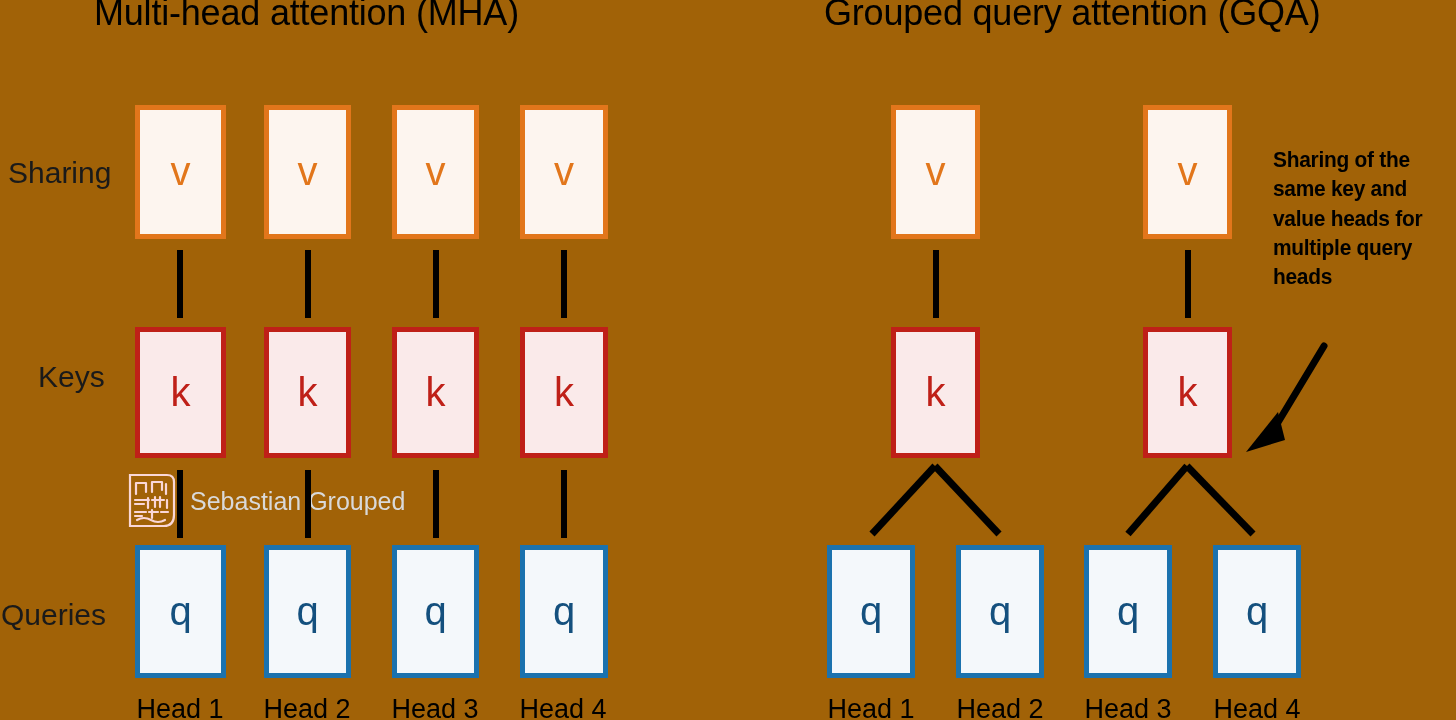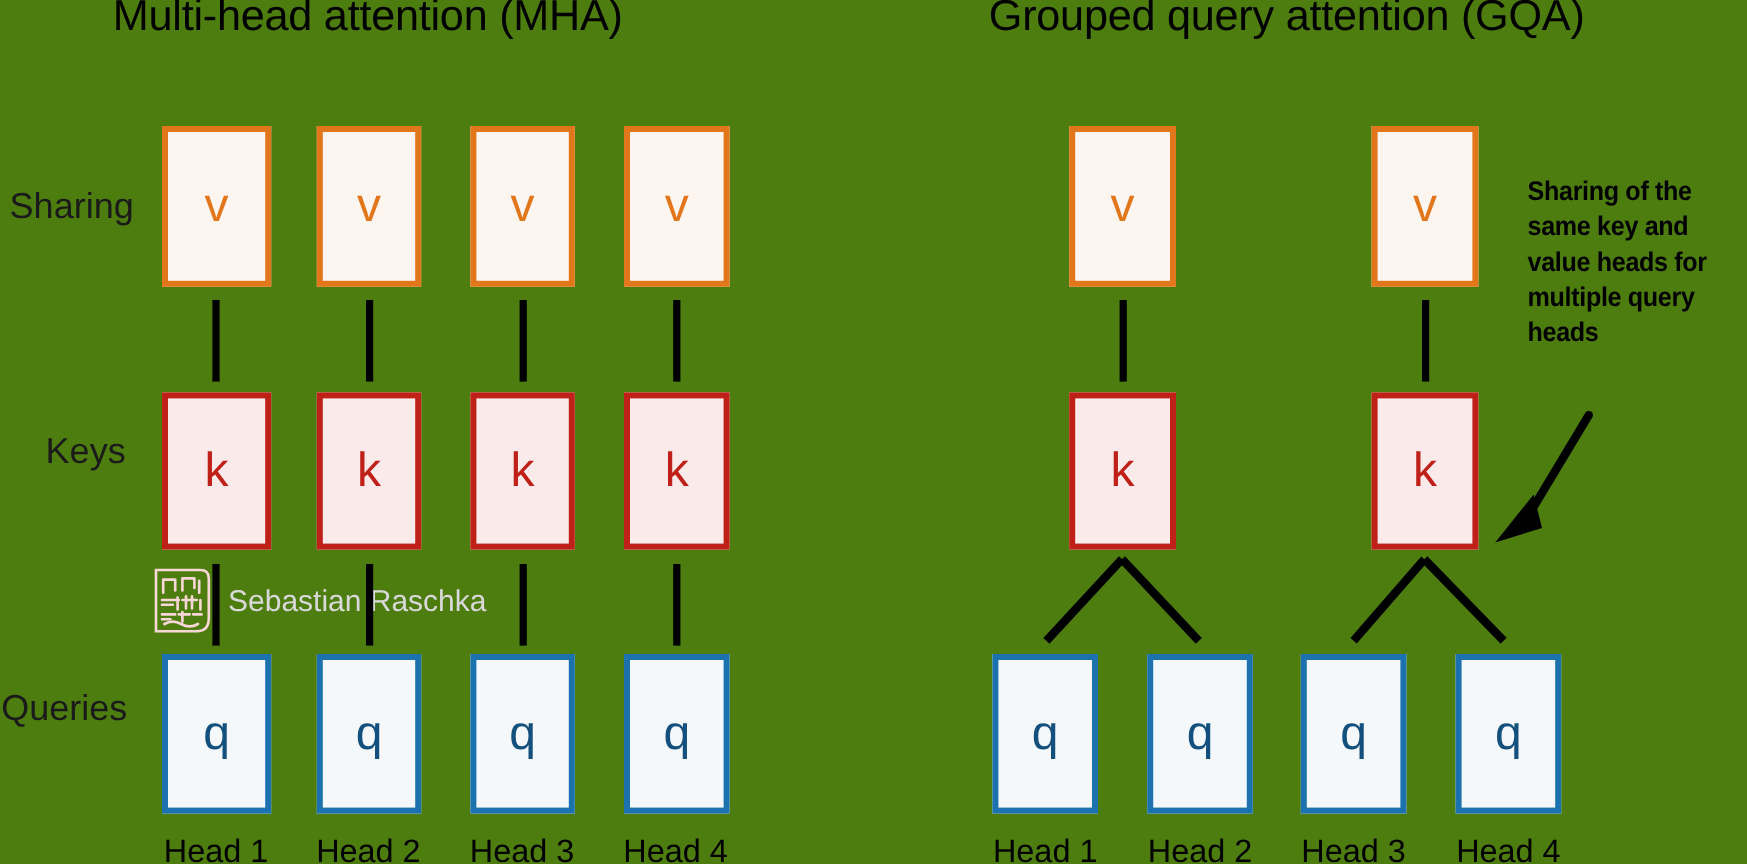--- a/index.html
+++ b/index.html
@@ -11,21 +11,21 @@
     width: 1456px;
     height: 720px;
     overflow: hidden;
     font-family: "Liberation Sans", sans-serif;
     position: relative;
   }
   #stage {
     position: relative;
     width: 1456px;
     height: 720px;
-    background: #4d7c0f;
+    background: #a16207;
   }
 
   
   .panel-title {
     position: absolute;
     font-family: "Liberation Sans", sans-serif;
     font-size: 36px;
     font-weight: 400;
     color: #000000;
     white-space: nowrap;
@@ -40,21 +40,21 @@
     position: absolute;
     font-family: "Liberation Sans", sans-serif;
     font-size: 30px;
     font-weight: 400;
     color: #1a1a1a;
     white-space: nowrap;
     line-height: 1;
   }
   #label-values { left: 8px;  top: 158px; }
   #label-keys   { left: 38px; top: 362px; }
-  #label-queries{ left: 1px;  top: 576px; }
+  #label-queries{ left: 1px;  top: 600px; }
 
   
   .cell {
     position: absolute;
     box-sizing: border-box;
     display: flex;
     align-items: center;
     justify-content: center;
     font-family: "Liberation Sans", sans-serif;
     font-size: 40px;
@@ -187,21 +187,21 @@
     <svg width="56" height="62" viewBox="0 0 56 62">
       <g stroke="#FAD7D7" stroke-width="2.2" fill="none" stroke-linecap="round">
         <path d="M6 5 L43 5 Q50 5 50 12 L50 45 Q50 56 40 56 L6 56 Z"></path>
         <path d="M12 13 L12 24 M12 13 L22 13 M22 13 L22 22"></path>
         <path d="M28 12 L28 22 M28 12 L38 12 M38 12 L38 20 M42 14 L42 24"></path>
         <path d="M11 30 L25 30 M11 34 L20 34 M24 28 L24 38 M28 30 L40 30 M31 27 L31 37 M36 27 L36 37 M43 30 L43 38"></path>
         <path d="M11 42 L22 42 M11 46 L18 46 M25 42 L34 42 M28 40 L28 48 M37 42 L44 42"></path>
         <path d="M13 50 Q20 46 27 50 Q34 54 41 50"></path>
       </g>
     </svg>
-    <span id="watermark-text">Sebastian Raschka</span>
+    <span id="watermark-text">Sebastian Grouped</span>
   </div>
 
   <div class="vbar" style="left:177px; top:470px; height:68px;"></div>
   <div class="vbar" style="left:305px; top:470px; height:68px;"></div>
   <div class="vbar" style="left:433px; top:470px; height:68px;"></div>
   <div class="vbar" style="left:561px; top:470px; height:68px;"></div>
 
   <div class="cell q" style="left:135px; top:545px; width:91px; height:133px;">
     <span>q</span>
   </div>

